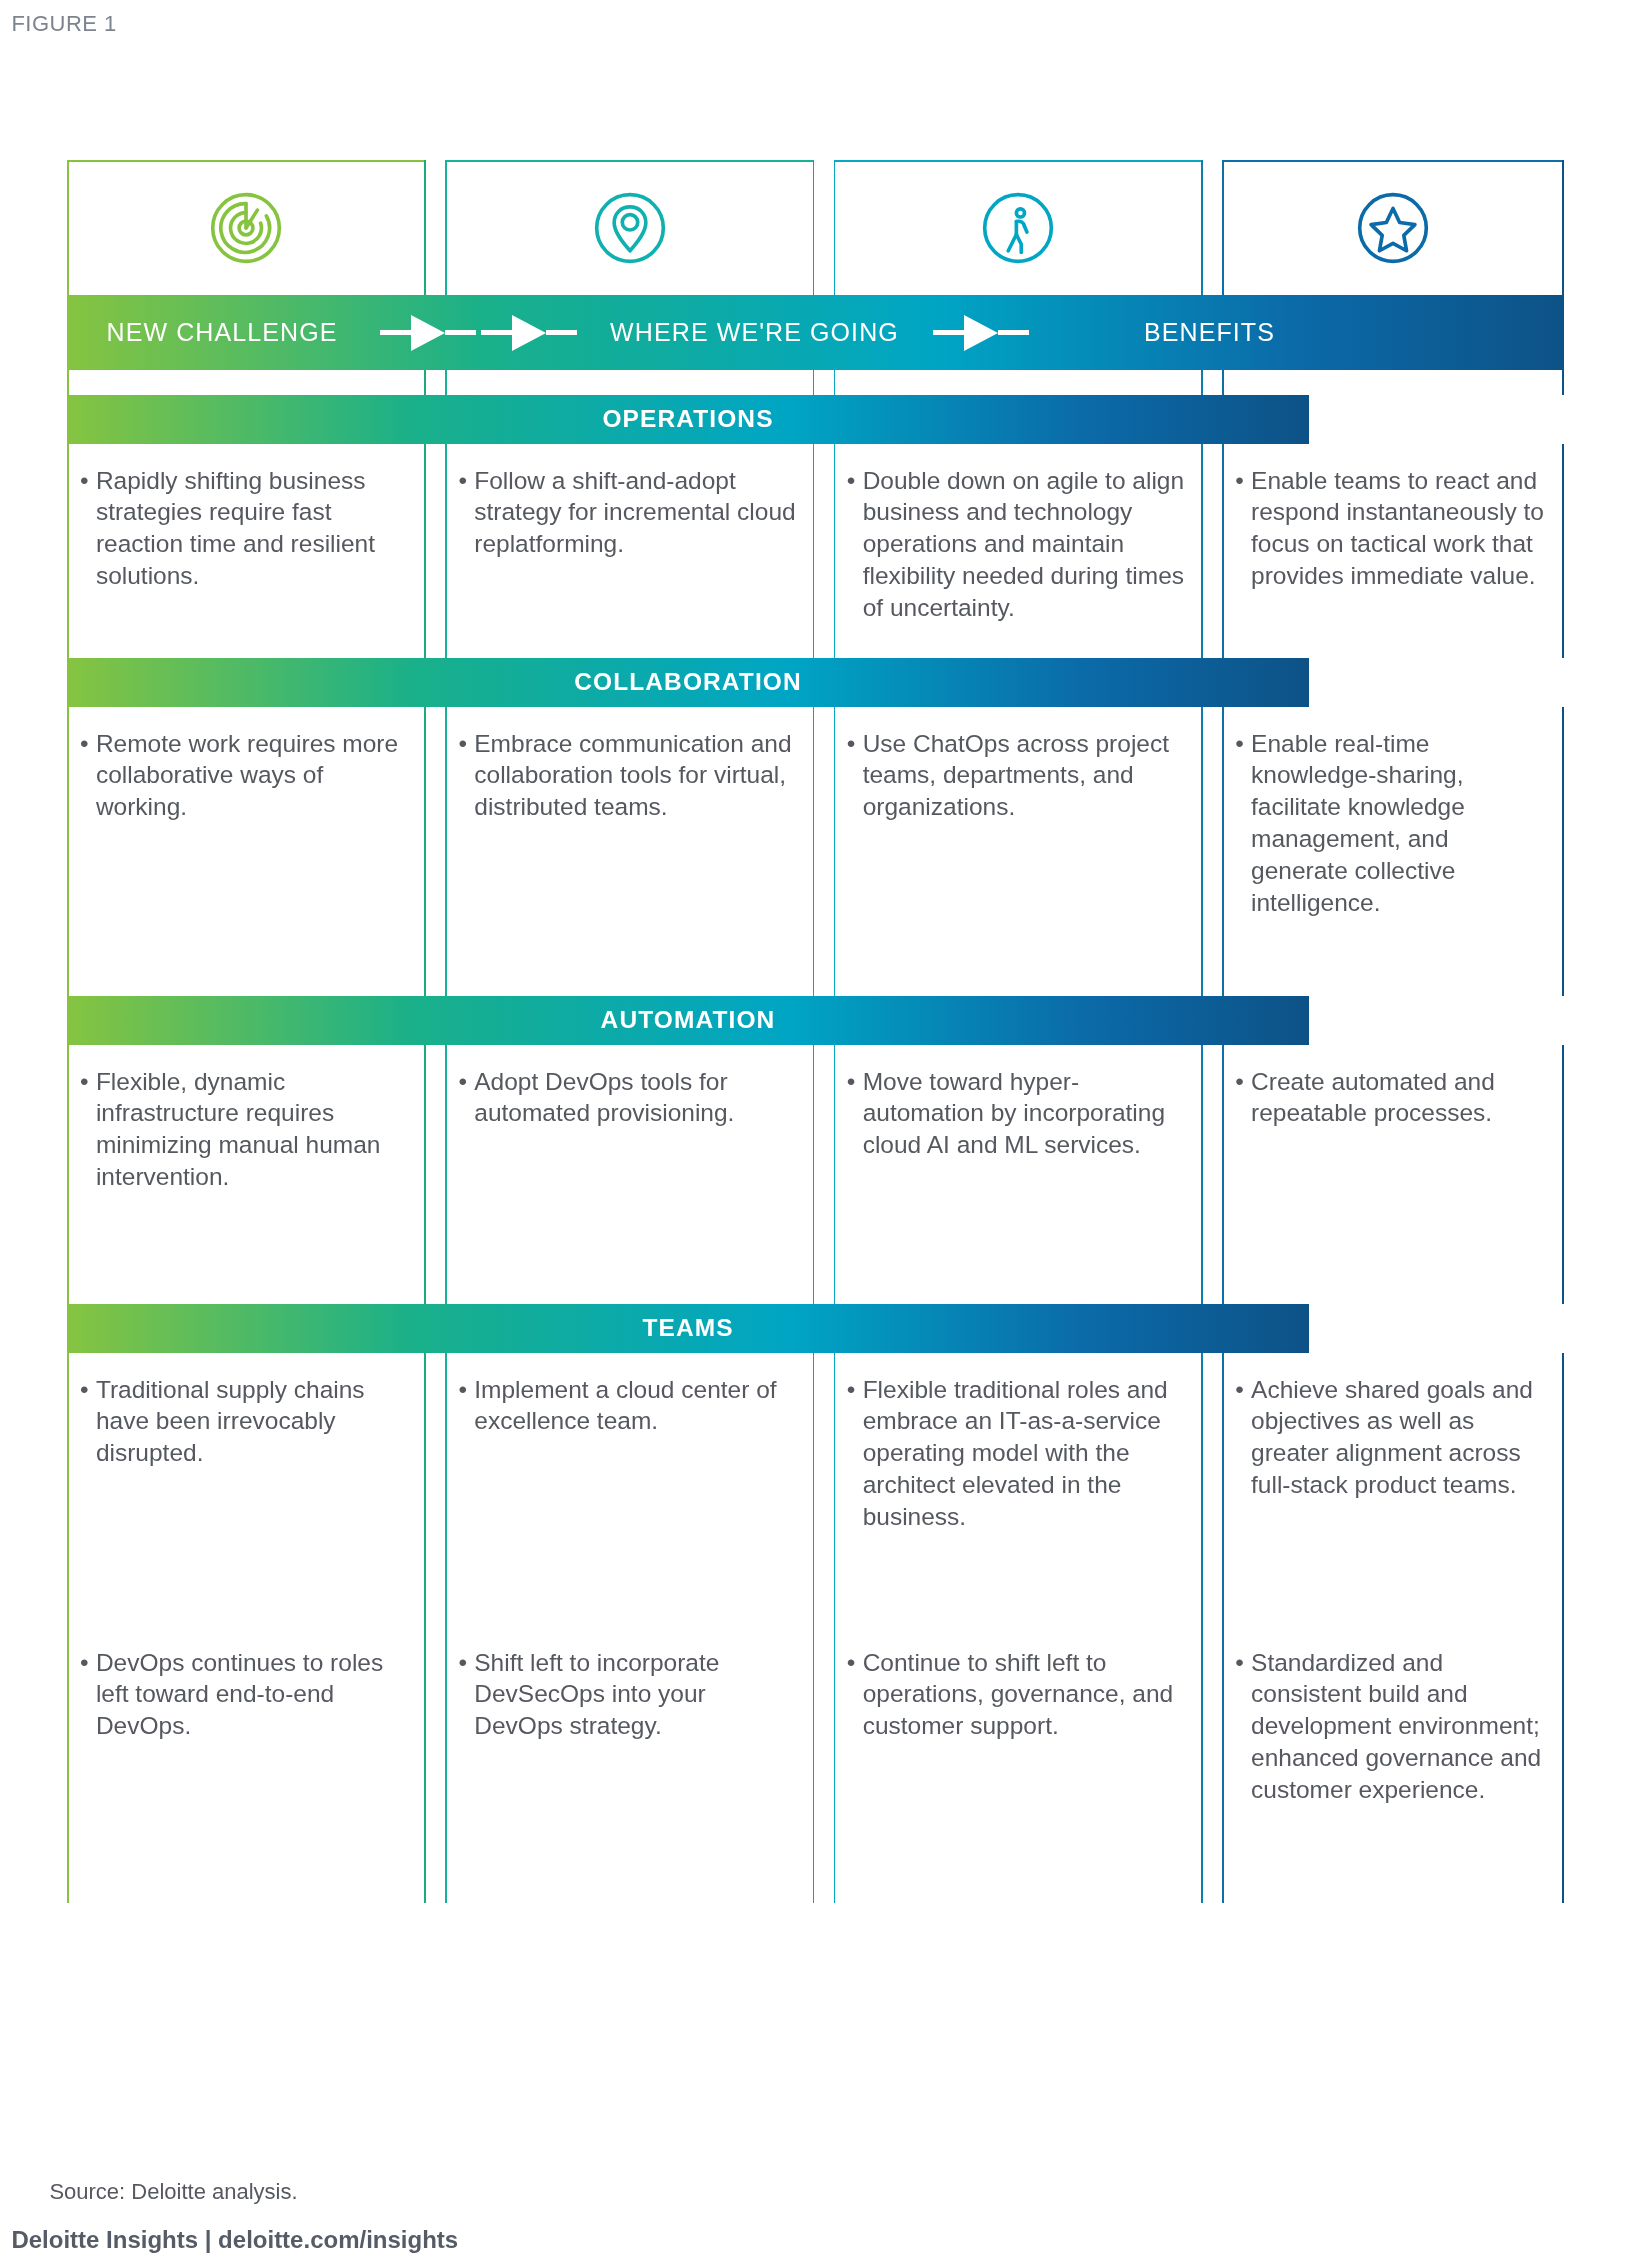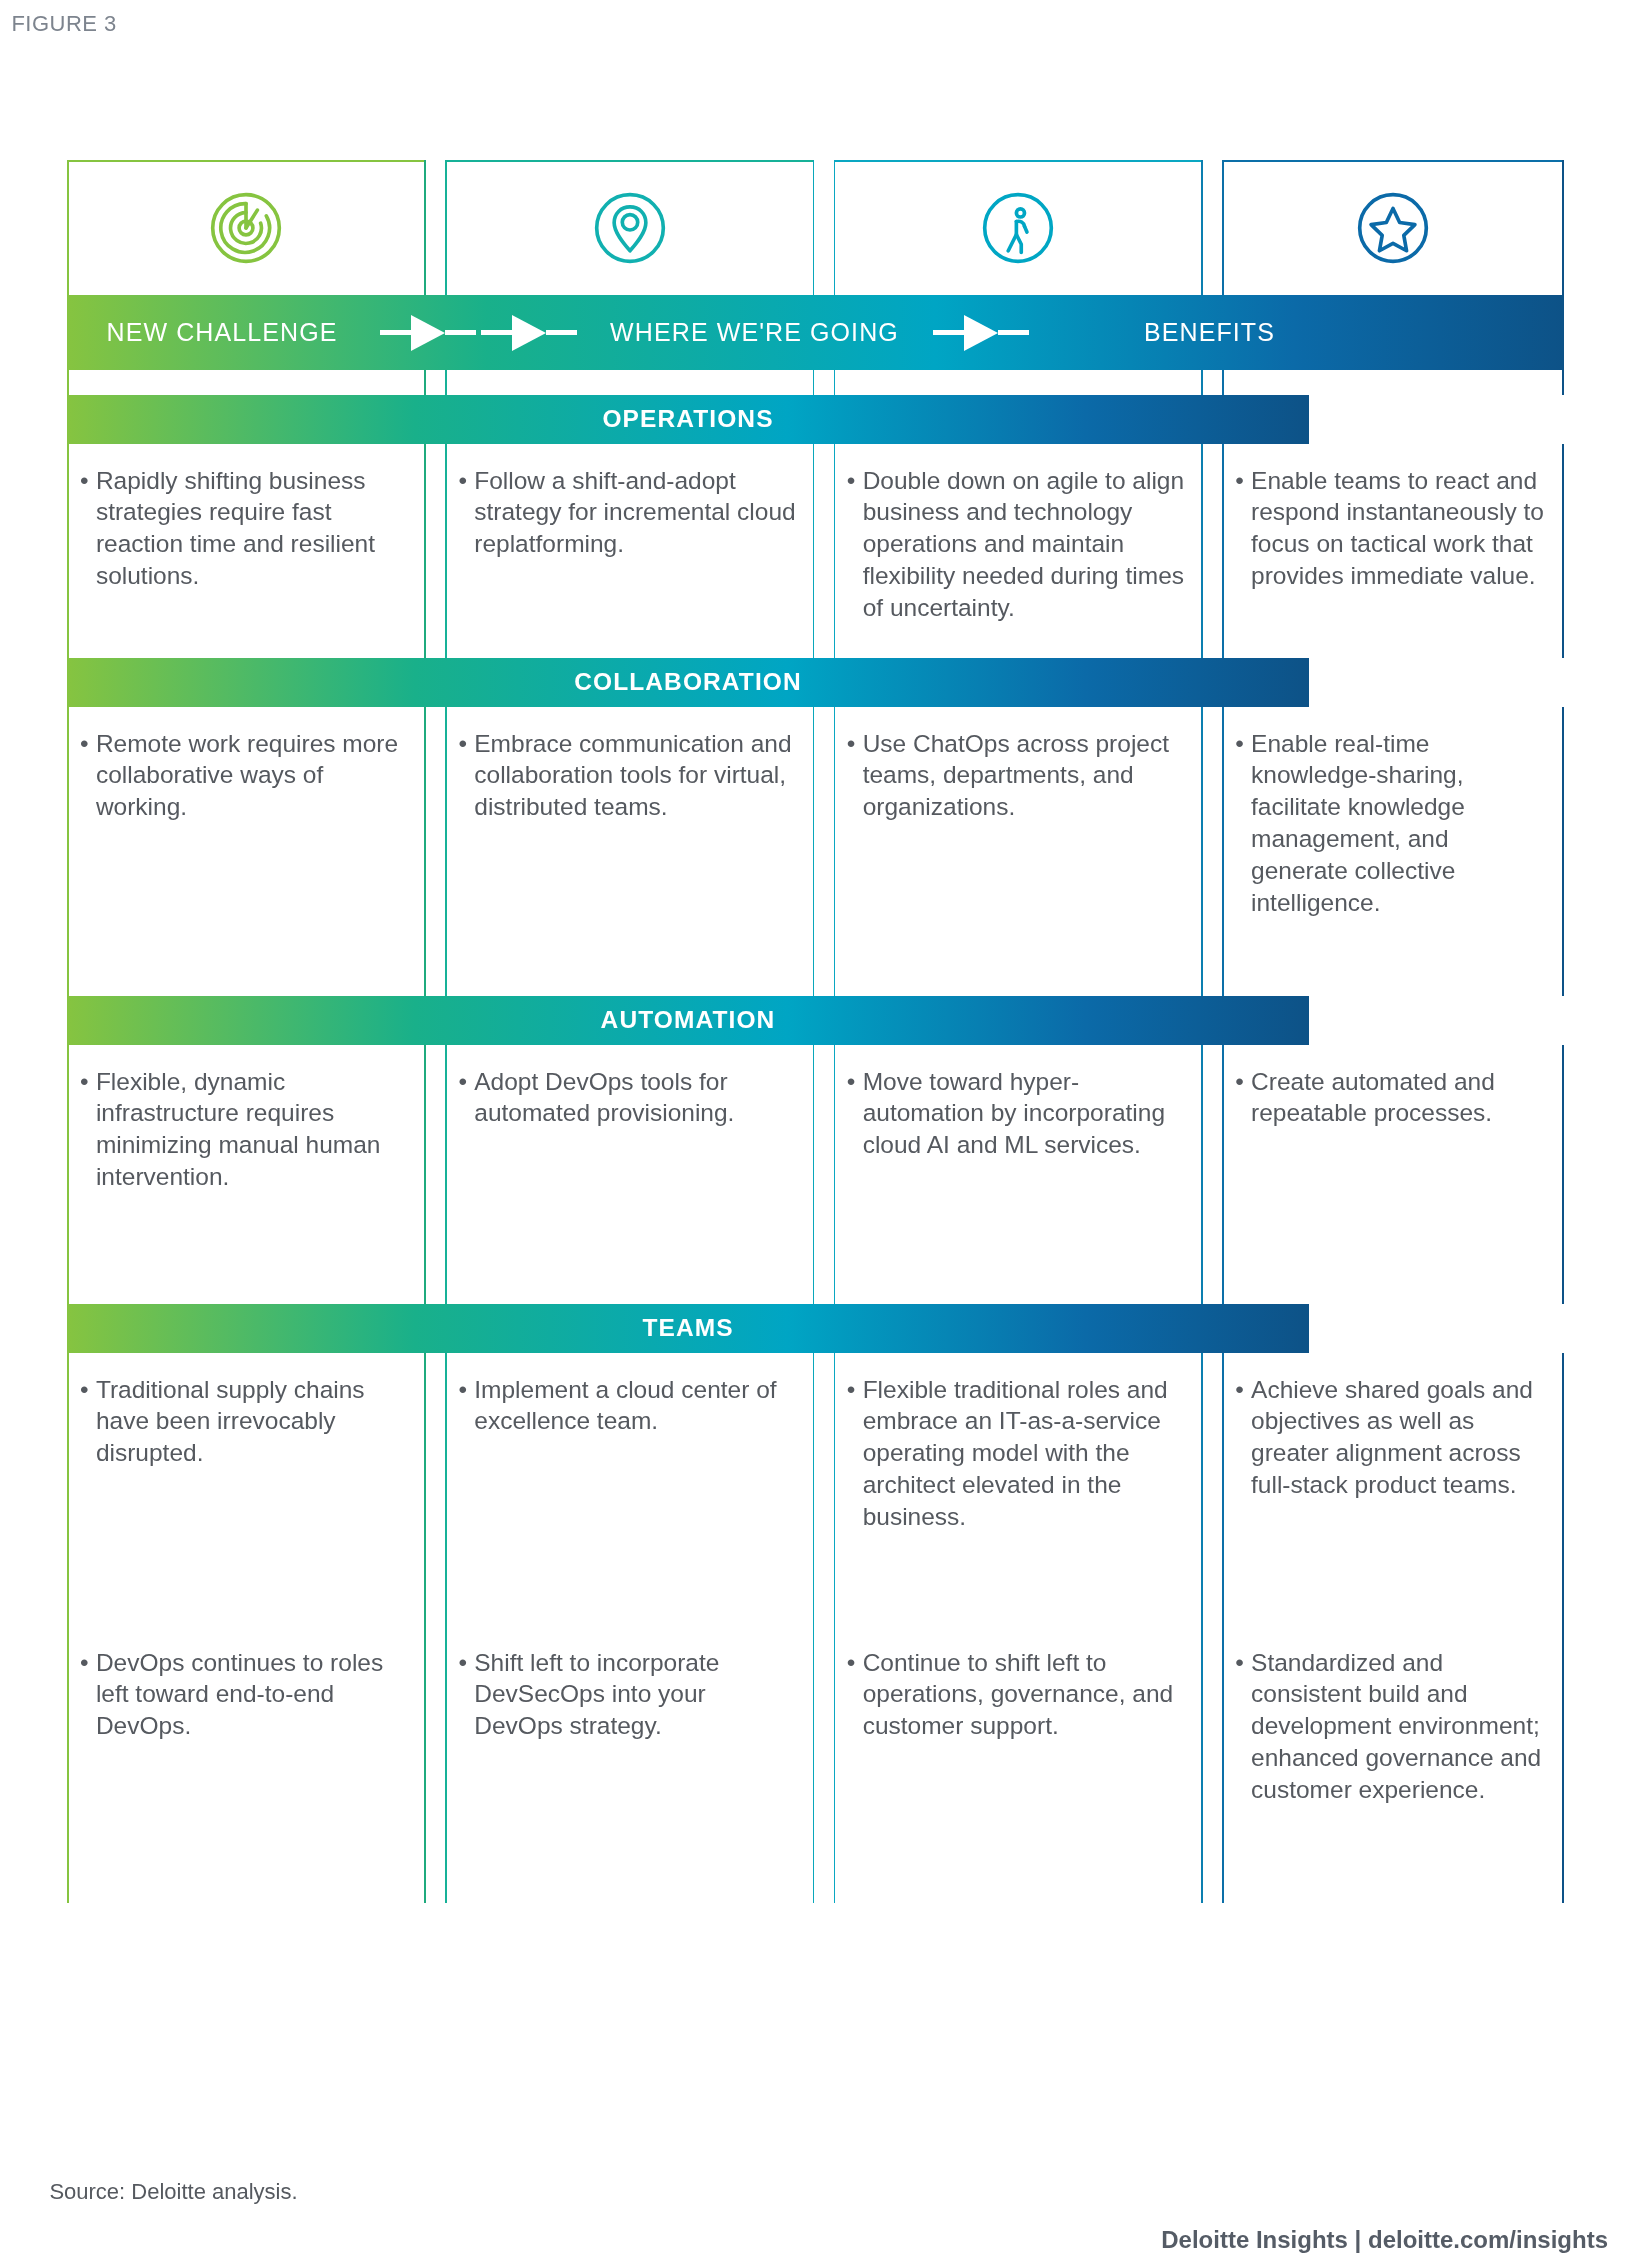--- a/index.html
+++ b/index.html
@@ -182,32 +182,32 @@
   }
   .source-note {
     font-size: 22px;
     color: #55595f;
   }
   .brand-line {
     position: absolute;
     left: 11.4px;
     top: 2226px;
     width: 1608px;
-    text-align: right;
+    text-align: left;
     font-size: 24px;
     font-weight: 700;
     color: #555c66;
     padding-right: 11.4px;
   }
 </style>
 </head>
 <body>
 
 <div class="fig-header">
-  <div class="fig-label">FIGURE 3</div>
+  <div class="fig-label">FIGURE 1</div>
 </div>
 
 <div class="chart">
 
   <div class="icon-row">
 
     <div class="icon-cell col-0">
       <div class="frame-line top-bar" style="background:#86c440"></div>
       <div class="frame-line left" style="background:#86c440"></div>
       <div class="frame-line right" style="background:#1faa7e"></div>

